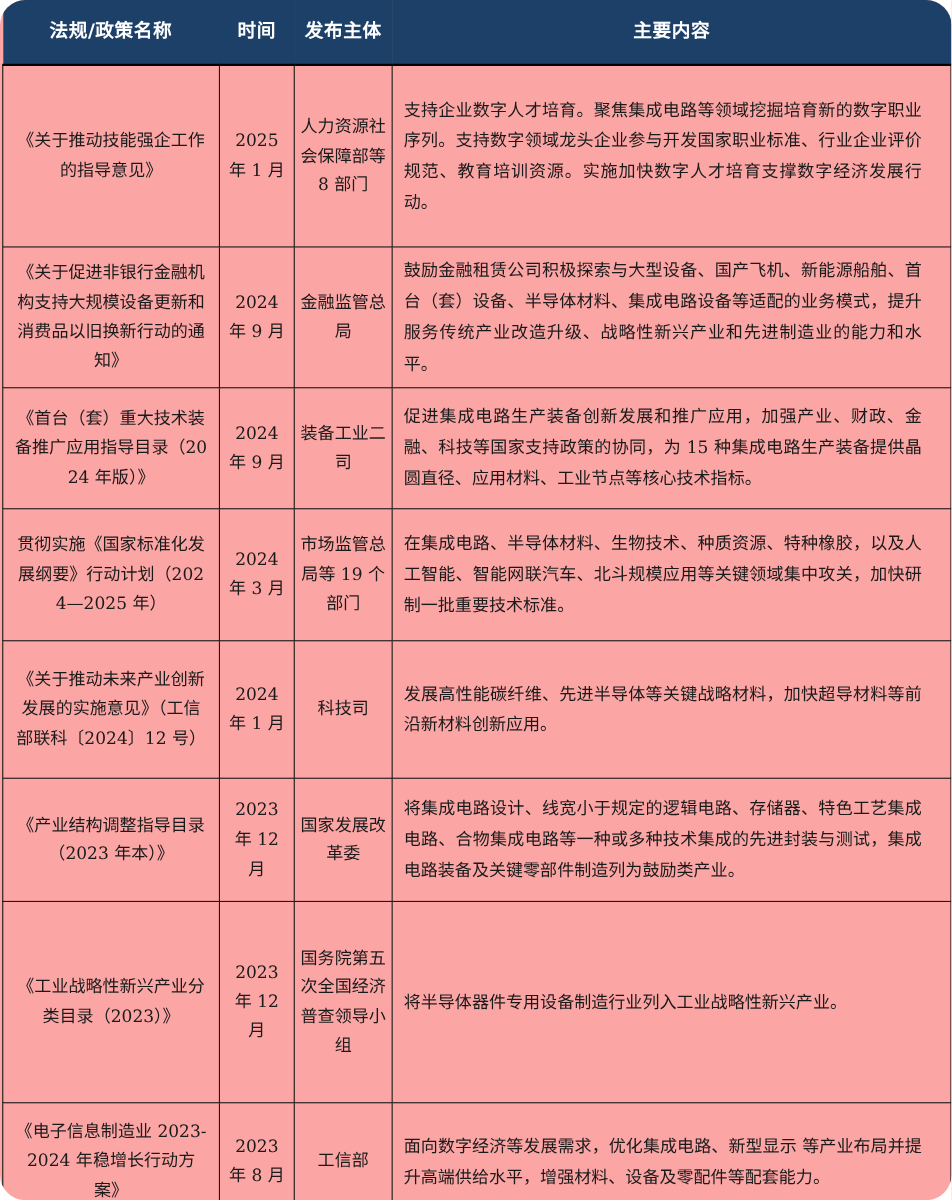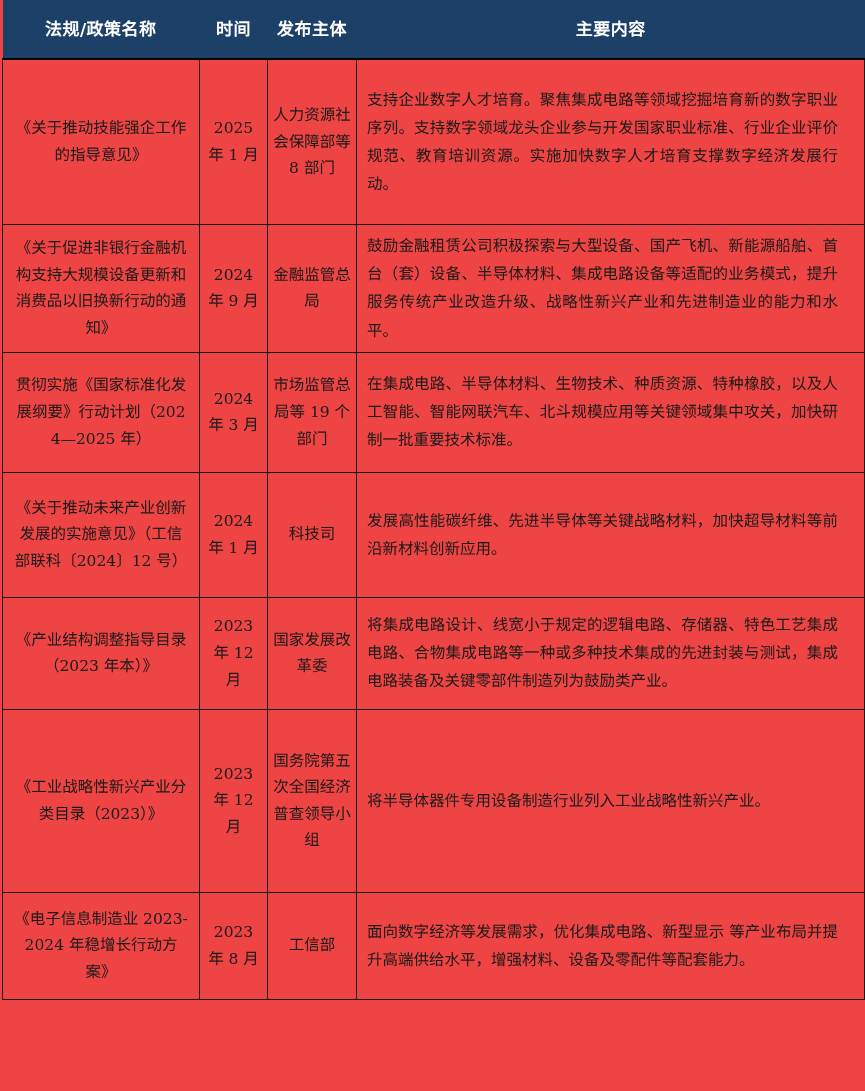--- a/index.html
+++ b/index.html
@@ -15,21 +15,22 @@
     font-family: "DejaVu Serif", "Liberation Serif", serif;
     color: #1a1a1a;
   }
 
   .page {
     width: 865px;
     height: 1091px;
     box-sizing: border-box;
     position: relative;
     overflow: hidden;
-    background: #ef4444;
+    background: #fca5a5;
+    border-radius: 23px;
   }
 
   table.policy-table {
     width: 862px;
     margin-left: 2px;
     border-collapse: collapse;
     table-layout: fixed;
   }
 
   table.policy-table col.c-name  { width: 197px; }
@@ -122,20 +123,26 @@
         <td class="cell-content">支持企业数字人才培育。聚焦集成电路等领域挖掘培育新的数字职业序列。支持数字领域龙头企业参与开发国家职业标准、行业企业评价规范、教育培训资源。实施加快数字人才培育支撑数字经济发展行动。</td>
       </tr>
 
       <tr class="r1">
         <td class="cell-name">《关于促进非银行金融机构支持大规模设备更新和消费品以旧换新行动的通知》</td>
         <td class="cell-time">2024 年 9 月</td>
         <td class="cell-issuer">金融监管总局</td>
         <td class="cell-content">鼓励金融租赁公司积极探索与大型设备、国产飞机、新能源船舶、首台（套）设备、半导体材料、集成电路设备等适配的业务模式，提升服务传统产业改造升级、战略性新兴产业和先进制造业的能力和水平。</td>
       </tr>
 
+      <tr class="r2">
+        <td class="cell-name">《首台（套）重大技术装备推广应用指导目录（2024 年版）》</td>
+        <td class="cell-time">2024 年 9 月</td>
+        <td class="cell-issuer">装备工业二司</td>
+        <td class="cell-content">促进集成电路生产装备创新发展和推广应用，加强产业、财政、金融、科技等国家支持政策的协同，为 15 种集成电路生产装备提供晶圆直径、应用材料、工业节点等核心技术指标。</td>
+      </tr>
 
       <tr class="r3">
         <td class="cell-name">贯彻实施《国家标准化发展纲要》行动计划（2024—2025 年）</td>
         <td class="cell-time">2024 年 3 月</td>
         <td class="cell-issuer">市场监管总局等 19 个部门</td>
         <td class="cell-content">在集成电路、半导体材料、生物技术、种质资源、特种橡胶，以及人工智能、智能网联汽车、北斗规模应用等关键领域集中攻关，加快研制一批重要技术标准。</td>
       </tr>
 
       <tr class="r4">
         <td class="cell-name">《关于推动未来产业创新发展的实施意见》（工信部联科〔2024〕12 号）</td>

